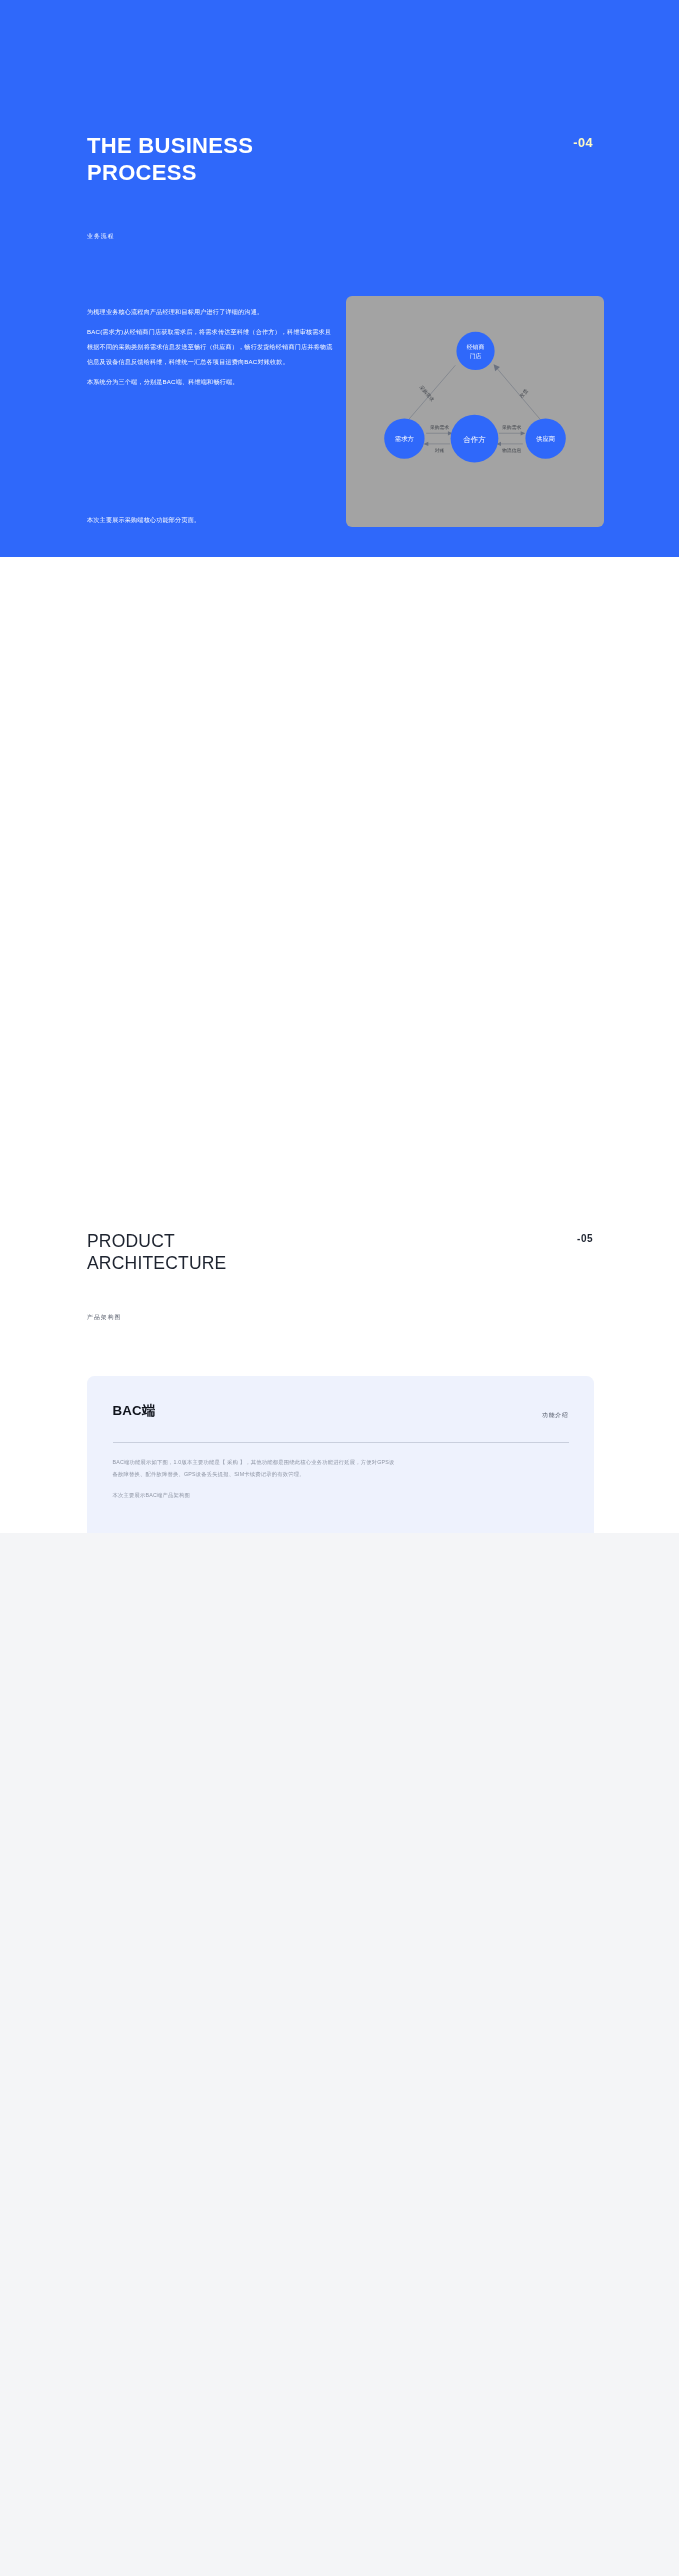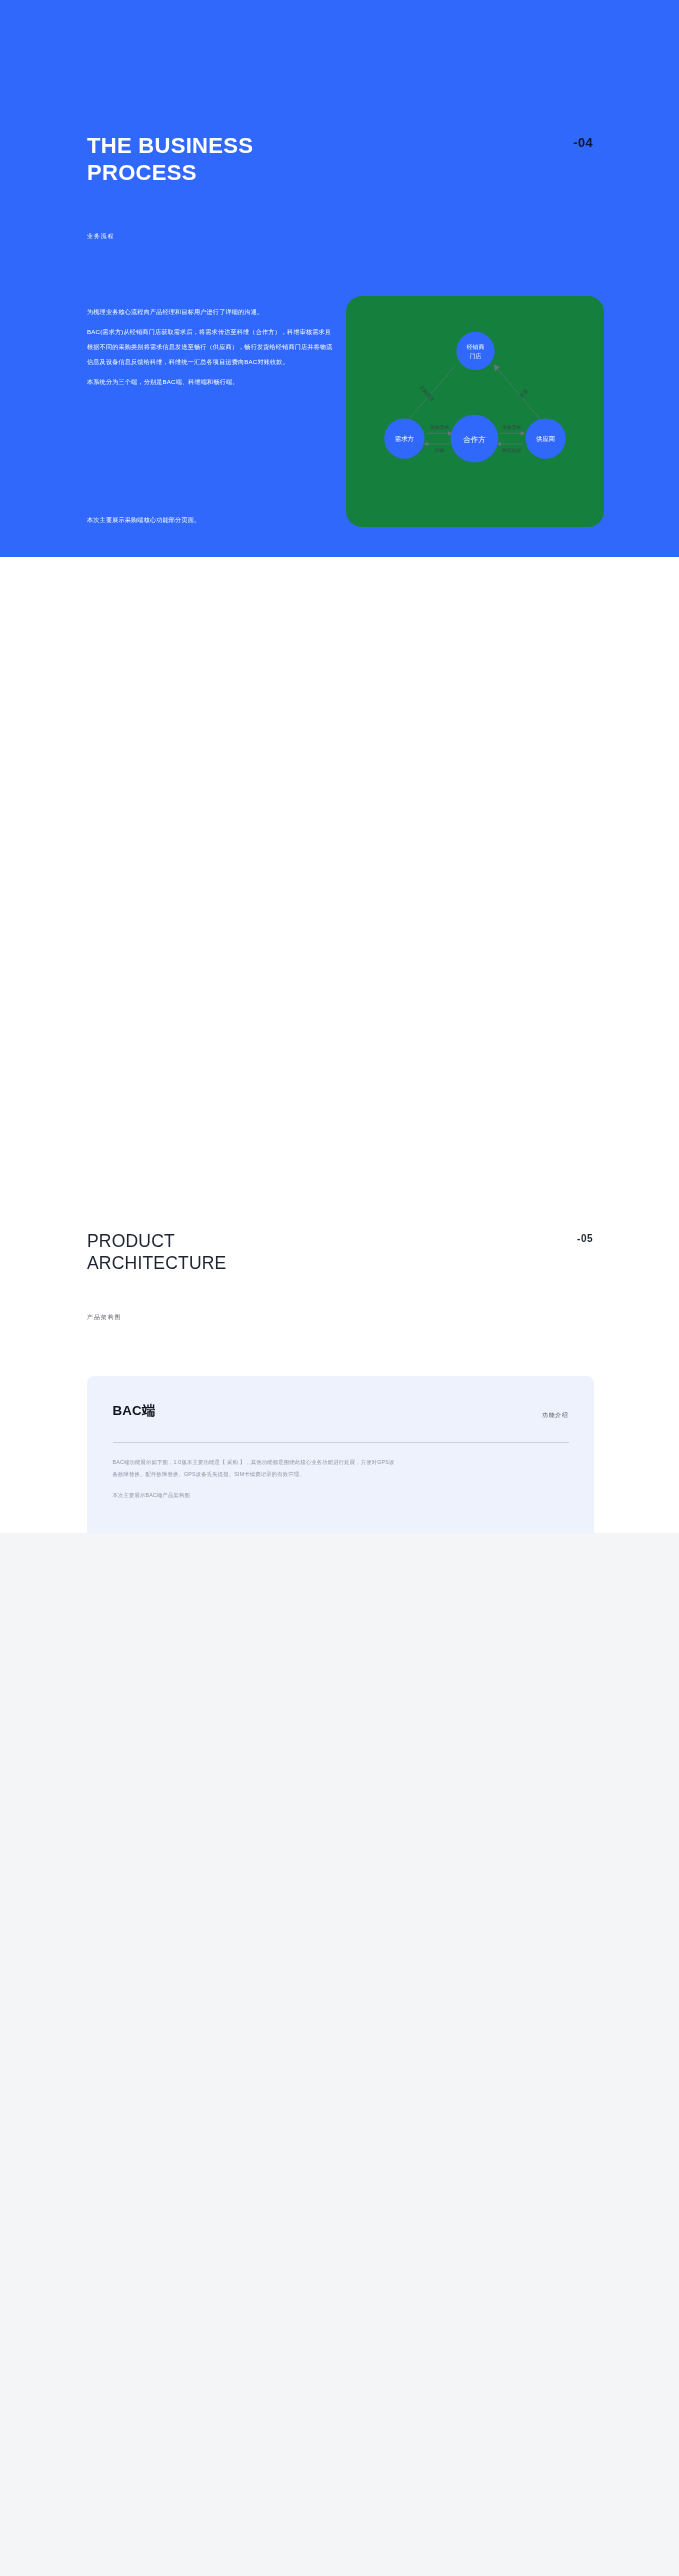--- a/index.html
+++ b/index.html
@@ -21,41 +21,41 @@
 
   .biz-title {
     position:absolute; left:87px; top:133px;
     color:#ffffff;
     font-size:22px; font-weight:700; letter-spacing:0.3px;
     line-height:1.22;
     text-transform:uppercase;
   }
   .biz-num {
     position:absolute; right:87px; top:136px;
-    color:#0f172a; font-size:12.7px; font-weight:700; letter-spacing:0.5px;
+    color:#fef9c3; font-size:12.7px; font-weight:700; letter-spacing:0.5px;
   }
   .biz-sub {
     position:absolute; left:87px; top:232px;
     color:#ffffff; font-size:5.8px; letter-spacing:1.1px;
   }
   .biz-body { position:absolute; left:87px; top:305px; width:250px; }
   .biz-body p {
     color:#ffffff; font-size:6.1px; line-height:2.45; letter-spacing:0.2px;
   }
   .biz-body p + p { margin-top:5.3px; }
   .biz-foot {
     position:absolute; left:87px; top:516px;
     color:#ffffff; font-size:6.1px; letter-spacing:0.2px;
   }
 
   
   .diagram-card {
     position:absolute; left:346px; top:296px;
     width:258px; height:231px;
-    background:#15803d; border-radius:16px;
+    background:#a3a3a3; border-radius:6px;
   }
   .diagram-card svg { display:block; width:100%; height:100%; }
   .node-circle { fill:#2f68fa; }
   .node-label { fill:#ffffff; font-family:"Liberation Sans",sans-serif; text-anchor:middle; }
   .edge-line { stroke:#6b7280; stroke-width:1; fill:none; }
   .edge-label { fill:#3b3f46; font-size:9px; font-family:"Liberation Sans",sans-serif; text-anchor:middle; }
 
   
   .sec-arch { background:#ffffff; height:976px; position:relative; }
   .arch-title {

